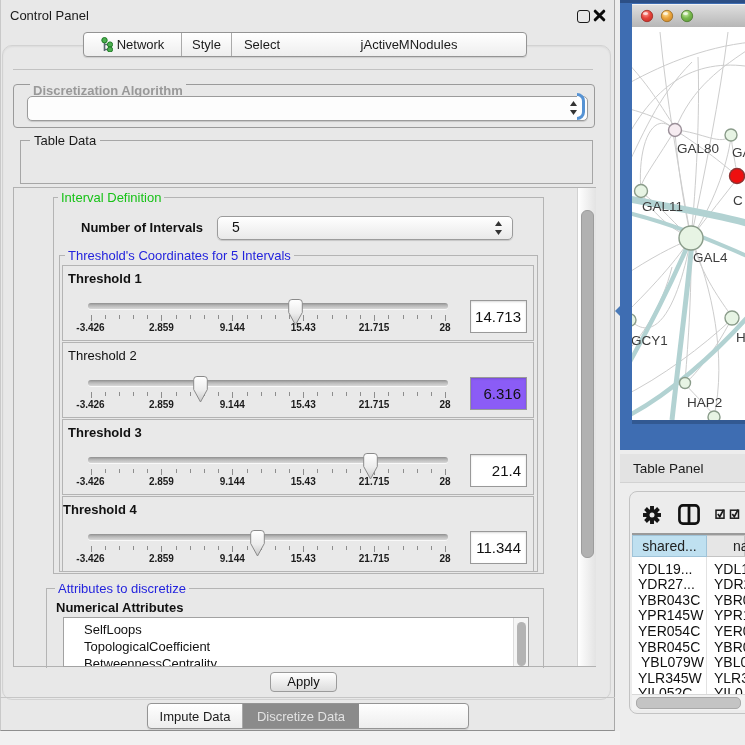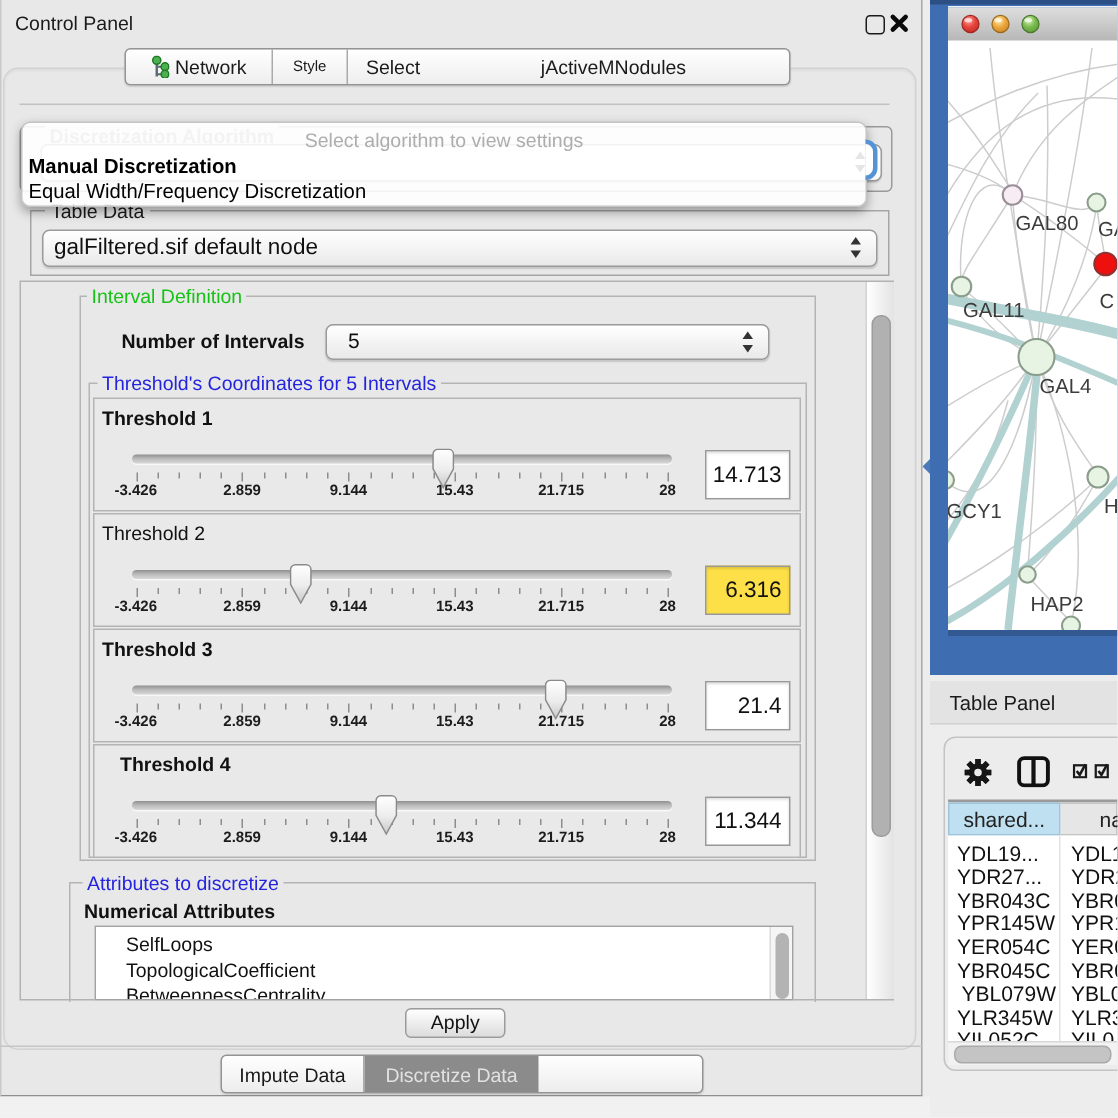--- a/index.html
+++ b/index.html
@@ -21,51 +21,39 @@
 <div style="flex:0 0 97px;display:flex;align-items:center;justify-content:center;font-size:13px;color:#1a1a1a;border-right:1px solid #aaa">
 <svg width="12" height="15" viewBox="0 0 12 15" style="margin-right:4px">
           <line x1="3.5" y1="4" x2="3.5" y2="14" stroke="#5a6a72" stroke-width="1.6"></line>
           <line x1="3.5" y1="7.5" x2="8.5" y2="7.5" stroke="#5a6a72" stroke-width="1.4"></line>
           <line x1="3.5" y1="12.5" x2="8.5" y2="12.5" stroke="#5a6a72" stroke-width="1.4"></line>
           <circle cx="3.5" cy="3.2" r="2.7" fill="#4caf50" stroke="#1e7a25" stroke-width="1"></circle>
           <circle cx="9" cy="7.5" r="2.6" fill="#4caf50" stroke="#1e7a25" stroke-width="1"></circle>
           <circle cx="9" cy="12.5" r="2.6" fill="#4caf50" stroke="#1e7a25" stroke-width="1"></circle>
         </svg>
 Network</div>
-<div style="flex:0 0 49px;display:flex;align-items:center;justify-content:center;font-size:10px;color:#1a1a1a;border-right:1px solid #aaa">Style</div>
+<div style="flex:0 0 49px;display:flex;align-items:center;justify-content:center;font-size:13px;color:#1a1a1a;border-right:1px solid #aaa">Style</div>
 <div style="flex:0 0 60px;display:flex;align-items:center;justify-content:center;font-size:13px;color:#1a1a1a">Select</div>
 <div style="flex:1;display:flex;align-items:center;justify-content:center;font-size:13px;color:#1a1a1a">jActiveMNodules</div>
 </div>
 
 <div style="position:absolute;left:13px;top:69px;width:580px;height:1px;background:#c2c2c2"></div>
 <div style="position:absolute;left:13px;top:84px;width:580px;height:42px;border:1px solid #9a9a9a;border-radius:4px"></div>
 <div style="position:absolute;left:30px;top:83px;font-size:13px;font-weight:bold;color:#999;background:#e8e8e8;padding:0 3px">Discretization Algorithm</div>
 <div style="position:absolute;left:27px;top:96px;width:559px;height:23px;border:1px solid #9b9b9b;border-radius:5px;background:#fdfdfd;box-shadow:0 1px 1px rgba(0,0,0,.15)">
 <div style="position:absolute;left:11px;top:0;height:21px;line-height:21px;font-size:14px;color:#111;white-space:nowrap"></div>
 <svg style="position:absolute;right:9px;top:3px" width="9" height="16" viewBox="0 0 9 16">
         <path d="M4.5,1 L8,6 H1 z" fill="#333"></path>
         <path d="M4.5,15 L1,10 H8 z" fill="#333"></path>
       </svg>
 </div>
 
 <div style="position:absolute;left:20px;top:140px;width:571px;height:42px;border:1px solid #a6a6a6"></div>
 <div style="position:absolute;left:30px;top:133px;font-size:13px;color:#1a1a1a;background:#e8e8e8;padding:0 4px">Table Data</div>
-<div style="position:absolute;left:28px;top:153px;width:555px;height:23px;border:1px solid #9b9b9b;border-radius:5px;background:linear-gradient(#ffffff,#e9e9e9);box-shadow:0 1px 1px rgba(0,0,0,.15)">
-<div style="position:absolute;left:7px;top:0;height:21px;line-height:21px;font-size:15px;color:#111;white-space:nowrap">galFiltered.sif default node</div>
-<svg style="position:absolute;right:9px;top:3px" width="9" height="16" viewBox="0 0 9 16">
-        <path d="M4.5,1 L8,6 H1 z" fill="#333"></path>
-        <path d="M4.5,15 L1,10 H8 z" fill="#333"></path>
-      </svg>
-</div>
-
-<div style="position:absolute;left:14px;top:81px;width:562px;height:55px;background:rgba(255,255,255,.88);border:1px solid rgba(150,150,150,.55);border-radius:6px;box-shadow:0 3px 7px rgba(0,0,0,.35)">
-<div style="position:absolute;left:0;top:4px;width:100%;text-align:center;font-size:13px;color:#adadad">Select algorithm to view settings</div>
-<div style="position:absolute;left:4px;top:21px;font-size:13.5px;font-weight:bold;color:#000">Manual Discretization</div>
-<div style="position:absolute;left:4px;top:38px;font-size:13.5px;color:#000">Equal Width/Frequency Discretization</div>
-</div>
+
 <div style="position:absolute;left:577px;top:92px;width:12px;height:31px;overflow:hidden">
 <div style="position:absolute;left:-22px;top:1px;width:30px;height:27px;border:3px solid #5693d4;border-radius:8px;background:#fff;box-sizing:border-box"></div>
 </div>
 
 <div style="position:absolute;left:13px;top:187px;width:583px;height:480px;border:1px solid #b2b2b2;box-sizing:border-box"></div>
 <div style="position:absolute;left:577px;top:188px;width:18px;height:478px;background:linear-gradient(90deg,#ffffff,#e3e3e3);border-left:1px solid #d2d2d2"></div>
 <div style="position:absolute;left:580.5px;top:210px;width:11px;height:346px;background:#b1b1b1;border:1px solid #9c9c9c;border-radius:6px"></div>
 
 <div style="position:absolute;left:53px;top:197px;width:489px;height:375px;border:1px solid #b4b4b4"></div>
 <div style="position:absolute;left:58px;top:190px;font-size:13px;color:#17c217;background:#e8e8e8;padding:0 3px">Interval Definition</div>
@@ -167,21 +155,21 @@
 <svg style="position:absolute;left:192.9px;top:375.5px" width="15" height="27" viewBox="0 0 15 27">
 <defs>
         <linearGradient id="thg342" x1="0" y1="0" x2="0" y2="1">
           <stop offset="0" stop-color="#ffffff"></stop>
           <stop offset="0.55" stop-color="#ececec"></stop>
           <stop offset="1" stop-color="#c8c8c8"></stop>
         </linearGradient>
       </defs>
 <path d="M0.7,13.5 V3.7 A3.2,3.2 0 0 1 3.9,0.5 H11.1 A3.2,3.2 0 0 1 14.3,3.7 V13.5 L7.5,26 Z" fill="url(#thg342)" stroke="#8a8a8a" stroke-width="1"></path>
     </svg>
-<div style="position:absolute;left:470px;top:377px;width:57px;height:33px;background:#fde047;border:1px solid #999;box-shadow:inset 0 1px 2px rgba(0,0,0,.15);font-size:15px;color:#111;text-align:right;line-height:31px;padding-right:5px;box-sizing:border-box">6.316</div>
+<div style="position:absolute;left:470px;top:377px;width:57px;height:33px;background:#8b5cf6;border:1px solid #999;box-shadow:inset 0 1px 2px rgba(0,0,0,.15);font-size:15px;color:#111;text-align:right;line-height:31px;padding-right:5px;box-sizing:border-box">6.316</div>
 <div style="position:absolute;left:62px;top:419px;width:470px;height:74px;border:1px solid #b4b4b4;background:#e9e9e9">
 </div>
 <div style="position:absolute;left:68px;top:425px;font-size:13px;font-weight:bold;color:#111">Threshold 3</div>
 <div style="position:absolute;left:88px;top:457px;width:360px;height:6px;border-radius:3px;background:linear-gradient(#8f8f8f,#b9b9b9 45%,#d8d8d8);box-shadow:0 1px 0 rgba(255,255,255,.7)"></div>
 <div style="position:absolute;left:90.5px;top:469px;width:1px;height:6px;background:#8d8d8d"></div>
     <div style="position:absolute;left:104.7px;top:469px;width:1px;height:4px;background:#8d8d8d"></div>
     <div style="position:absolute;left:118.9px;top:469px;width:1px;height:4px;background:#8d8d8d"></div>
     <div style="position:absolute;left:133.0px;top:469px;width:1px;height:4px;background:#8d8d8d"></div>
     <div style="position:absolute;left:147.2px;top:469px;width:1px;height:4px;background:#8d8d8d"></div>
     <div style="position:absolute;left:161.4px;top:469px;width:1px;height:6px;background:#8d8d8d"></div>
@@ -217,21 +205,21 @@
           <stop offset="0" stop-color="#ffffff"></stop>
           <stop offset="0.55" stop-color="#ececec"></stop>
           <stop offset="1" stop-color="#c8c8c8"></stop>
         </linearGradient>
       </defs>
 <path d="M0.7,13.5 V3.7 A3.2,3.2 0 0 1 3.9,0.5 H11.1 A3.2,3.2 0 0 1 14.3,3.7 V13.5 L7.5,26 Z" fill="url(#thg419)" stroke="#8a8a8a" stroke-width="1"></path>
     </svg>
 <div style="position:absolute;left:470px;top:454px;width:57px;height:33px;background:#fff;border:1px solid #999;box-shadow:inset 0 1px 2px rgba(0,0,0,.15);font-size:15px;color:#111;text-align:right;line-height:31px;padding-right:5px;box-sizing:border-box">21.4</div>
 <div style="position:absolute;left:62px;top:496px;width:470px;height:74px;border:1px solid #b4b4b4;background:#e9e9e9">
 </div>
-<div style="position:absolute;left:80px;top:502px;font-size:13px;font-weight:bold;color:#111">Threshold 4</div>
+<div style="position:absolute;left:63px;top:502px;font-size:13px;font-weight:bold;color:#111">Threshold 4</div>
 <div style="position:absolute;left:88px;top:534px;width:360px;height:6px;border-radius:3px;background:linear-gradient(#8f8f8f,#b9b9b9 45%,#d8d8d8);box-shadow:0 1px 0 rgba(255,255,255,.7)"></div>
 <div style="position:absolute;left:90.5px;top:546px;width:1px;height:6px;background:#8d8d8d"></div>
     <div style="position:absolute;left:104.7px;top:546px;width:1px;height:4px;background:#8d8d8d"></div>
     <div style="position:absolute;left:118.9px;top:546px;width:1px;height:4px;background:#8d8d8d"></div>
     <div style="position:absolute;left:133.0px;top:546px;width:1px;height:4px;background:#8d8d8d"></div>
     <div style="position:absolute;left:147.2px;top:546px;width:1px;height:4px;background:#8d8d8d"></div>
     <div style="position:absolute;left:161.4px;top:546px;width:1px;height:6px;background:#8d8d8d"></div>
     <div style="position:absolute;left:175.6px;top:546px;width:1px;height:4px;background:#8d8d8d"></div>
     <div style="position:absolute;left:189.8px;top:546px;width:1px;height:4px;background:#8d8d8d"></div>
     <div style="position:absolute;left:203.9px;top:546px;width:1px;height:4px;background:#8d8d8d"></div>

